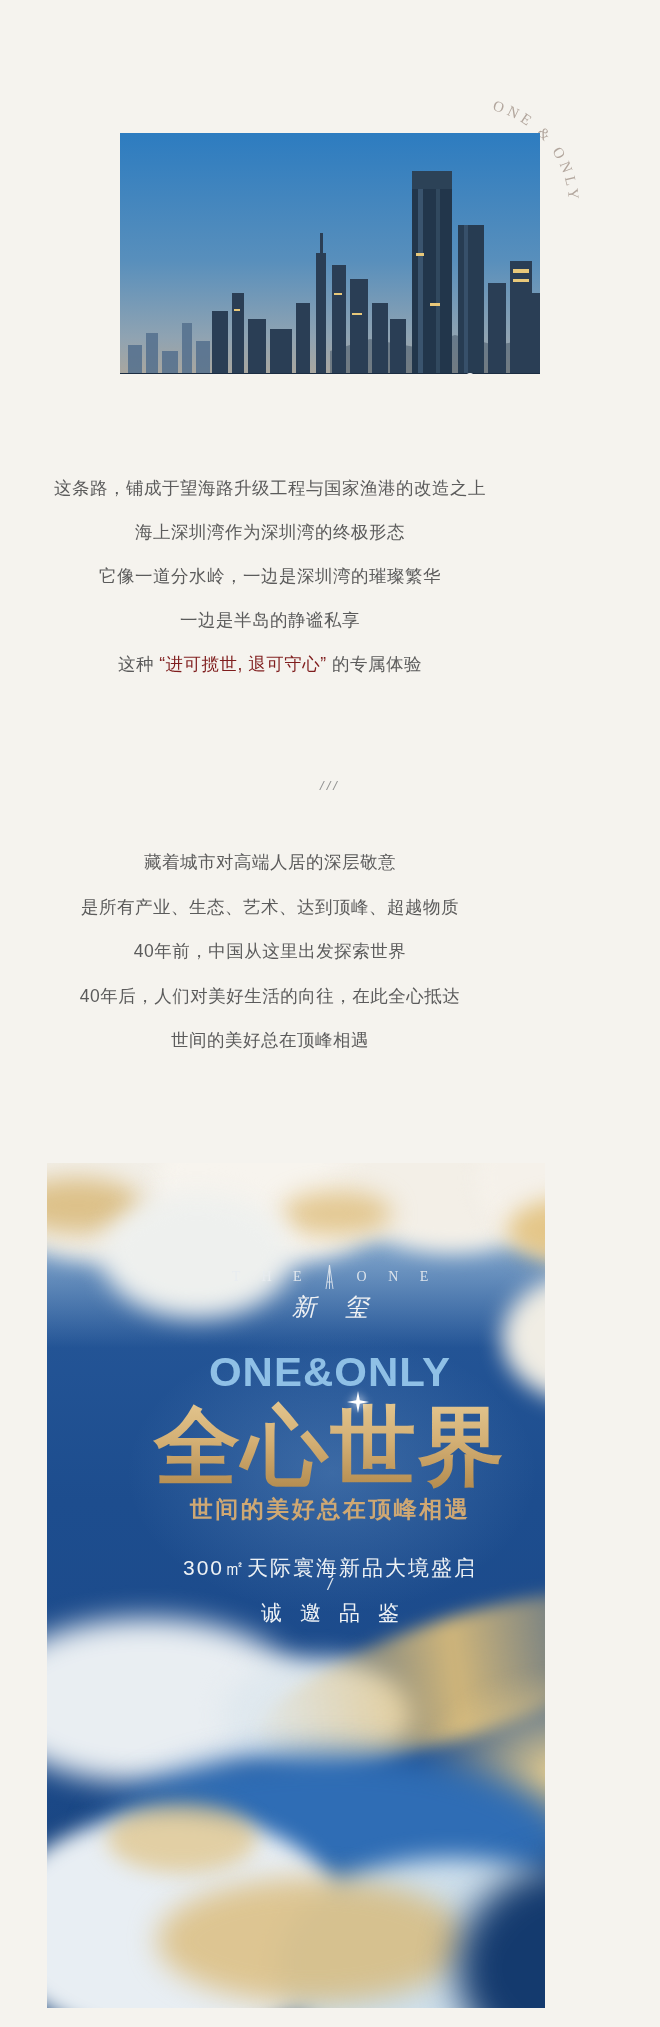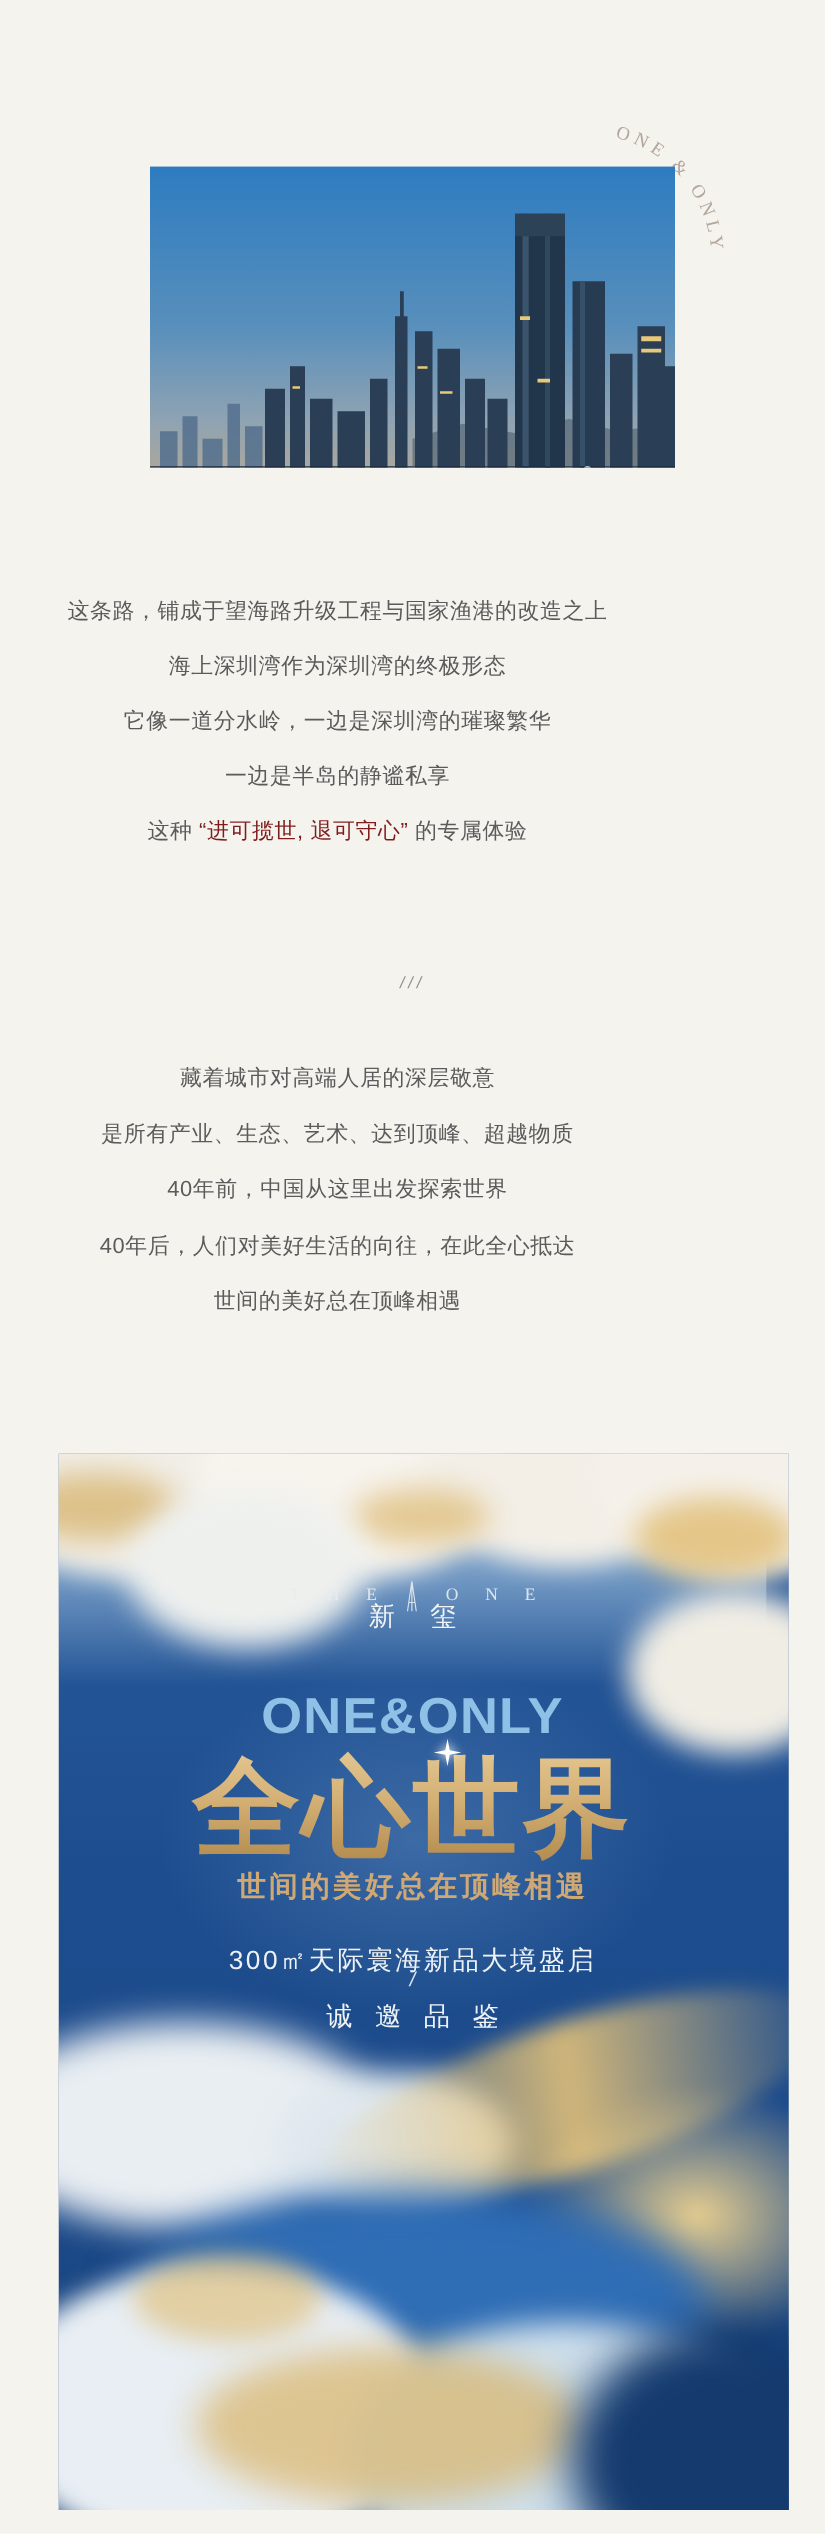--- a/index.html
+++ b/index.html
@@ -17,21 +17,21 @@
   .copy{position:absolute;left:0;width:540px;text-align:center;color:#5b5b5b;
         font-size:17.5px;line-height:44px;letter-spacing:0.5px;}
   .copy p{margin:0;}
   .intro{top:466px;}
   .vision{top:840px;line-height:44.5px;}
   .hl{color:#7f1d1d;}
   .divider{position:absolute;top:778px;left:0;width:660px;text-align:center;
            color:#8f8f8f;font-style:italic;font-size:13px;letter-spacing:3px;}
 
   
-  .poster{position:absolute;left:47px;top:1163px;width:584px;height:845px;
+  .poster{position:absolute;left:47px;top:1163px;width:498px;height:845px;
           background:linear-gradient(180deg,#2a5c9e 0%,#1d4d8e 40%,#1c4a8a 70%,#163f75 100%);
           overflow:hidden;}
   .blob{position:absolute;border-radius:50%;}
   .sky-band{position:absolute;top:0;left:0;width:566px;height:185px;
             background:linear-gradient(180deg,#a9c5df 0%,#8fb2d4 35%,rgba(29,77,142,0) 100%);}
   .c1{left:-70px;top:-50px;width:270px;height:150px;background:#f2efe8;filter:blur(10px);}
   .c2{left:110px;top:-60px;width:250px;height:160px;background:#f7f4ee;filter:blur(10px);}
   .c3{left:290px;top:-45px;width:230px;height:135px;background:#f3efe7;filter:blur(10px);}
   .c4{left:430px;top:-70px;width:230px;height:170px;background:#f5f1ea;filter:blur(9px);}
   .c5{left:55px;top:30px;width:190px;height:125px;background:#eef0ee;filter:blur(12px);}
@@ -54,21 +54,21 @@
   .f4{left:230px;top:695px;width:350px;height:210px;background:#cfe0ec;filter:blur(12px);}
   .gb1{left:110px;top:715px;width:310px;height:125px;background:rgba(216,180,104,.7);filter:blur(14px);}
   .gb2{left:60px;top:640px;width:150px;height:70px;background:rgba(222,187,112,.6);filter:blur(10px);}
   .d1{left:410px;top:700px;width:240px;height:210px;background:#143a6e;filter:blur(18px);}
 
   .poster-text{position:absolute;left:0;width:566px;text-align:center;z-index:5;}
   .brand-row{top:101px;display:flex;justify-content:center;align-items:center;gap:12px;
              color:#e8ecf0;font-family:"Liberation Serif",serif;font-size:14px;
              letter-spacing:9px;opacity:.92;}
   .brand-row span{text-indent:9px;}
-  .brand-cn{top:116px;color:#f0f2f4;font-size:21px;letter-spacing:28px;text-indent:28px;}
+  .brand-cn{top:128px;color:#f0f2f4;font-size:24px;letter-spacing:28px;text-indent:28px;font-style:italic;}
   .logo{top:186px;color:#8fc0e6;font-size:42px;font-weight:bold;letter-spacing:1px;
         transform:scaleY(.96);}
   .headline{top:226px;font-weight:bold;font-size:86px;letter-spacing:2px;
             background:linear-gradient(180deg,#e7cc96 0%,#d3af74 45%,#a87f42 100%);
             -webkit-background-clip:text;background-clip:text;color:transparent;
             font-family:"Liberation Sans",sans-serif;}
   .sparkle{position:absolute;left:300px;top:228px;z-index:6;filter:drop-shadow(0 0 4px #ffffff);}
   .subhead{top:331px;color:#cfa873;font-size:23px;letter-spacing:2.5px;font-weight:bold;}
   .offer{top:391px;color:#eef2f5;font-size:21px;letter-spacing:2px;}
   .slash{top:413px;color:#dfe5ea;font-size:16px;font-style:italic;}

